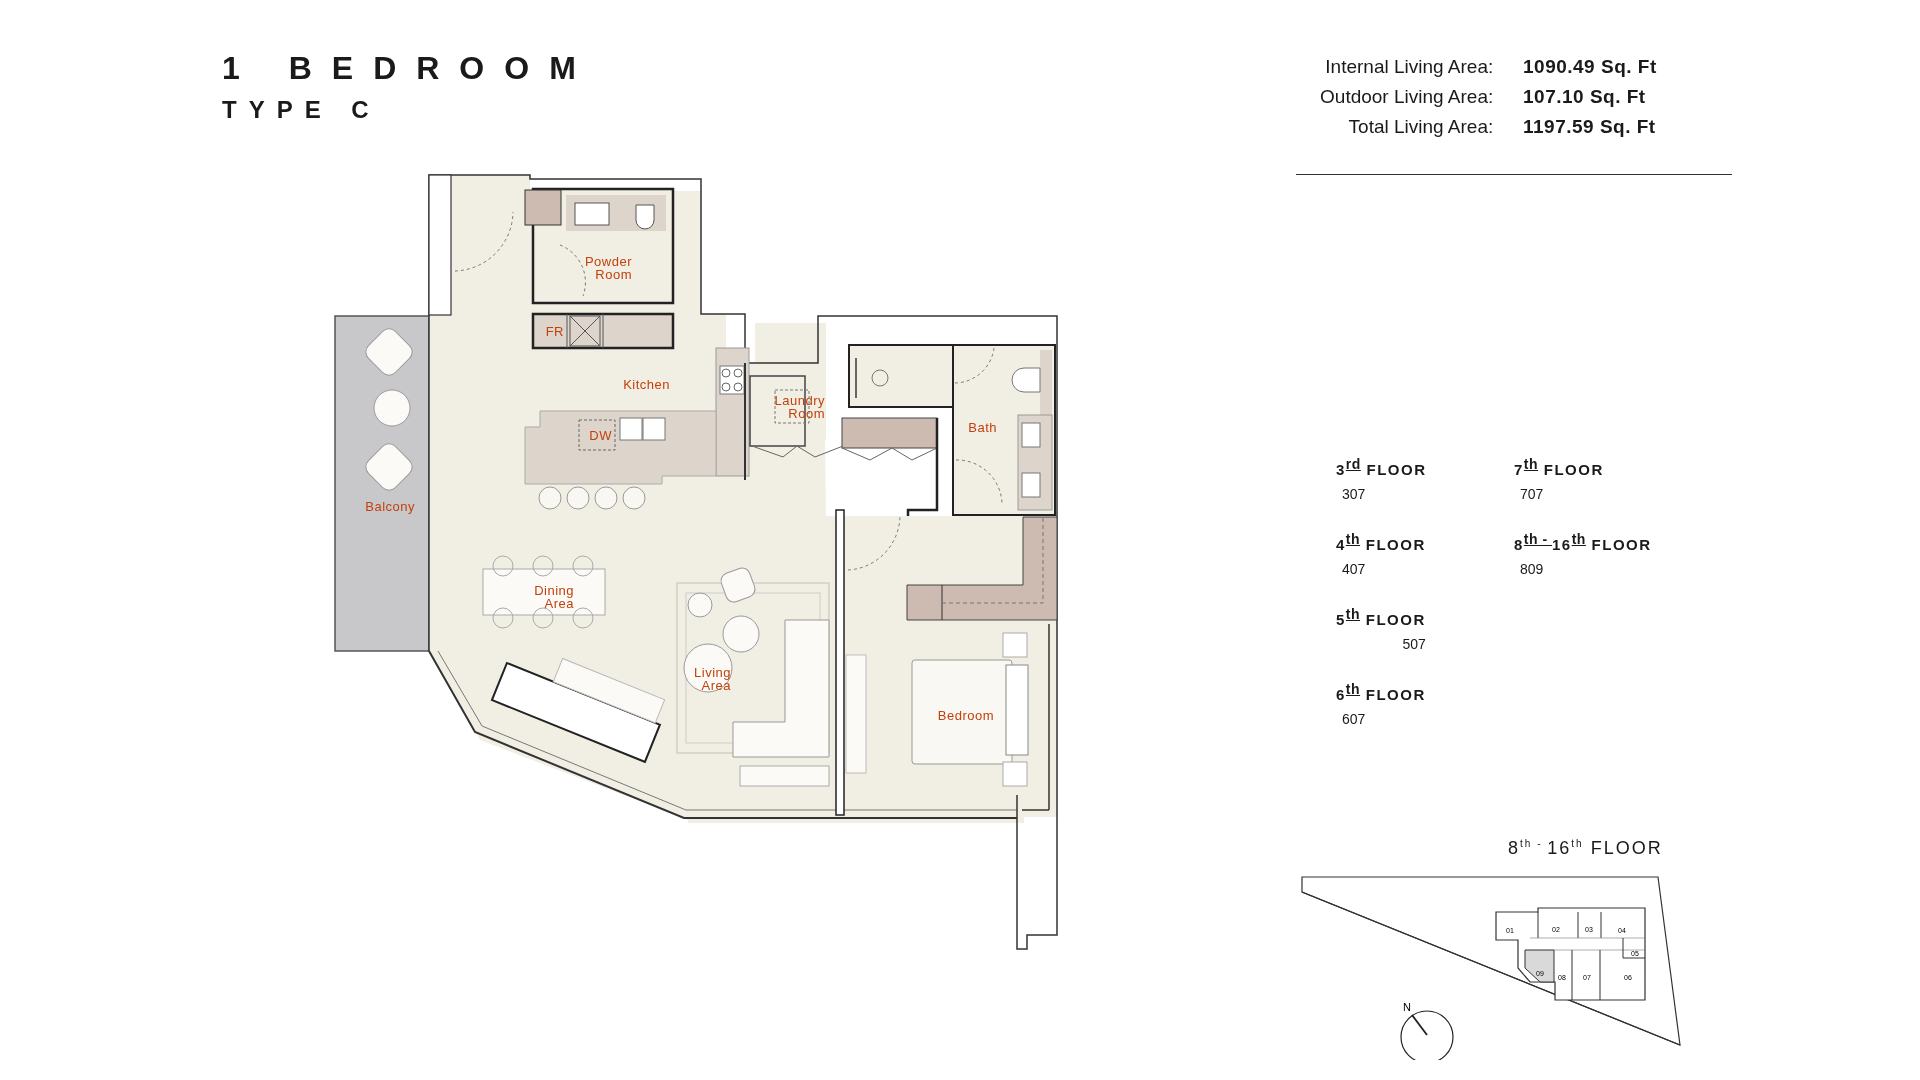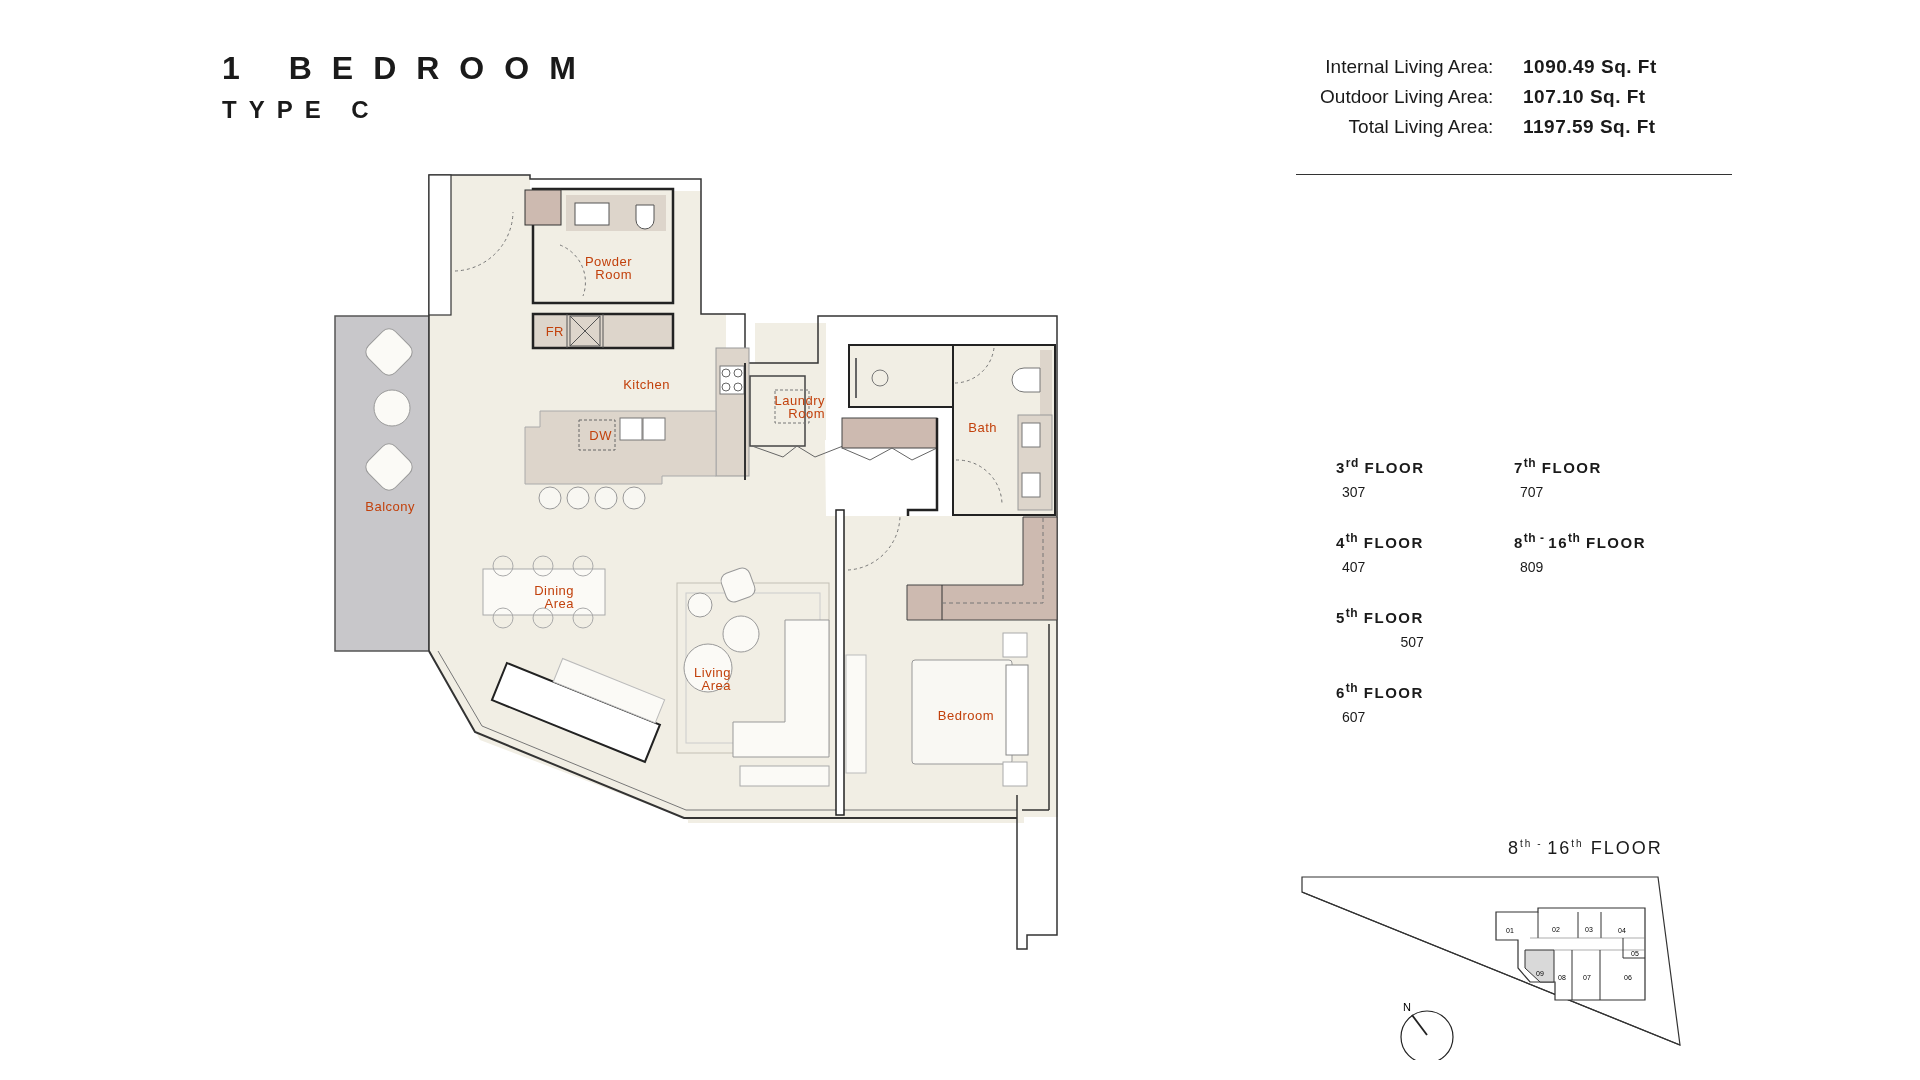--- a/index.html
+++ b/index.html
@@ -9,21 +9,21 @@
   .subtitle { position:absolute; left:222px; top:96px; font-size:24px; letter-spacing:12px;font-weight:bold; }
   .areas { position:absolute; left:1303px; top:52px; }
   .area-row { display:flex; height:30px; align-items:center; font-size:19px; }
   .area-label { width:185px;text-align:right; }
   .area-colon { width:35px; }
   .area-value { font-weight:700; letter-spacing:0.5px; }
   .divider { position:absolute; left:1296px; top:174px; width:436px; height:0; border-top:1.5px solid #333; }
   .floors { position:absolute; left:1336px; top:456px; width:340px; }
   .floor-item { position:absolute; }
   .floor-label { font-size:15px; font-weight:700; letter-spacing:1.5px; }
-  .floor-label sup { font-size:12px; letter-spacing:0.5px; }
+  .floor-label sup { font-size:14px; letter-spacing:0.5px;text-decoration:underline; }
   .floor-unit { font-size:14px; margin-top:8px; margin-left:6px; }
   .keyplan-title { position:absolute; left:1508px; top:838px; font-size:18px; letter-spacing:2px; }
   .keyplan-title sup { font-size:10px; }
   svg text { font-family:"Liberation Sans", "DejaVu Sans", sans-serif; }
   #plan { position:absolute; left:0; top:0; }
   #keyplan { position:absolute; left:1300px; top:860px; }
   .room-label { position:absolute; font-size:13px; text-align:right; line-height:13px; color:#c2410c; letter-spacing:0.5px; }
 </style>
 </head>
 <body>

